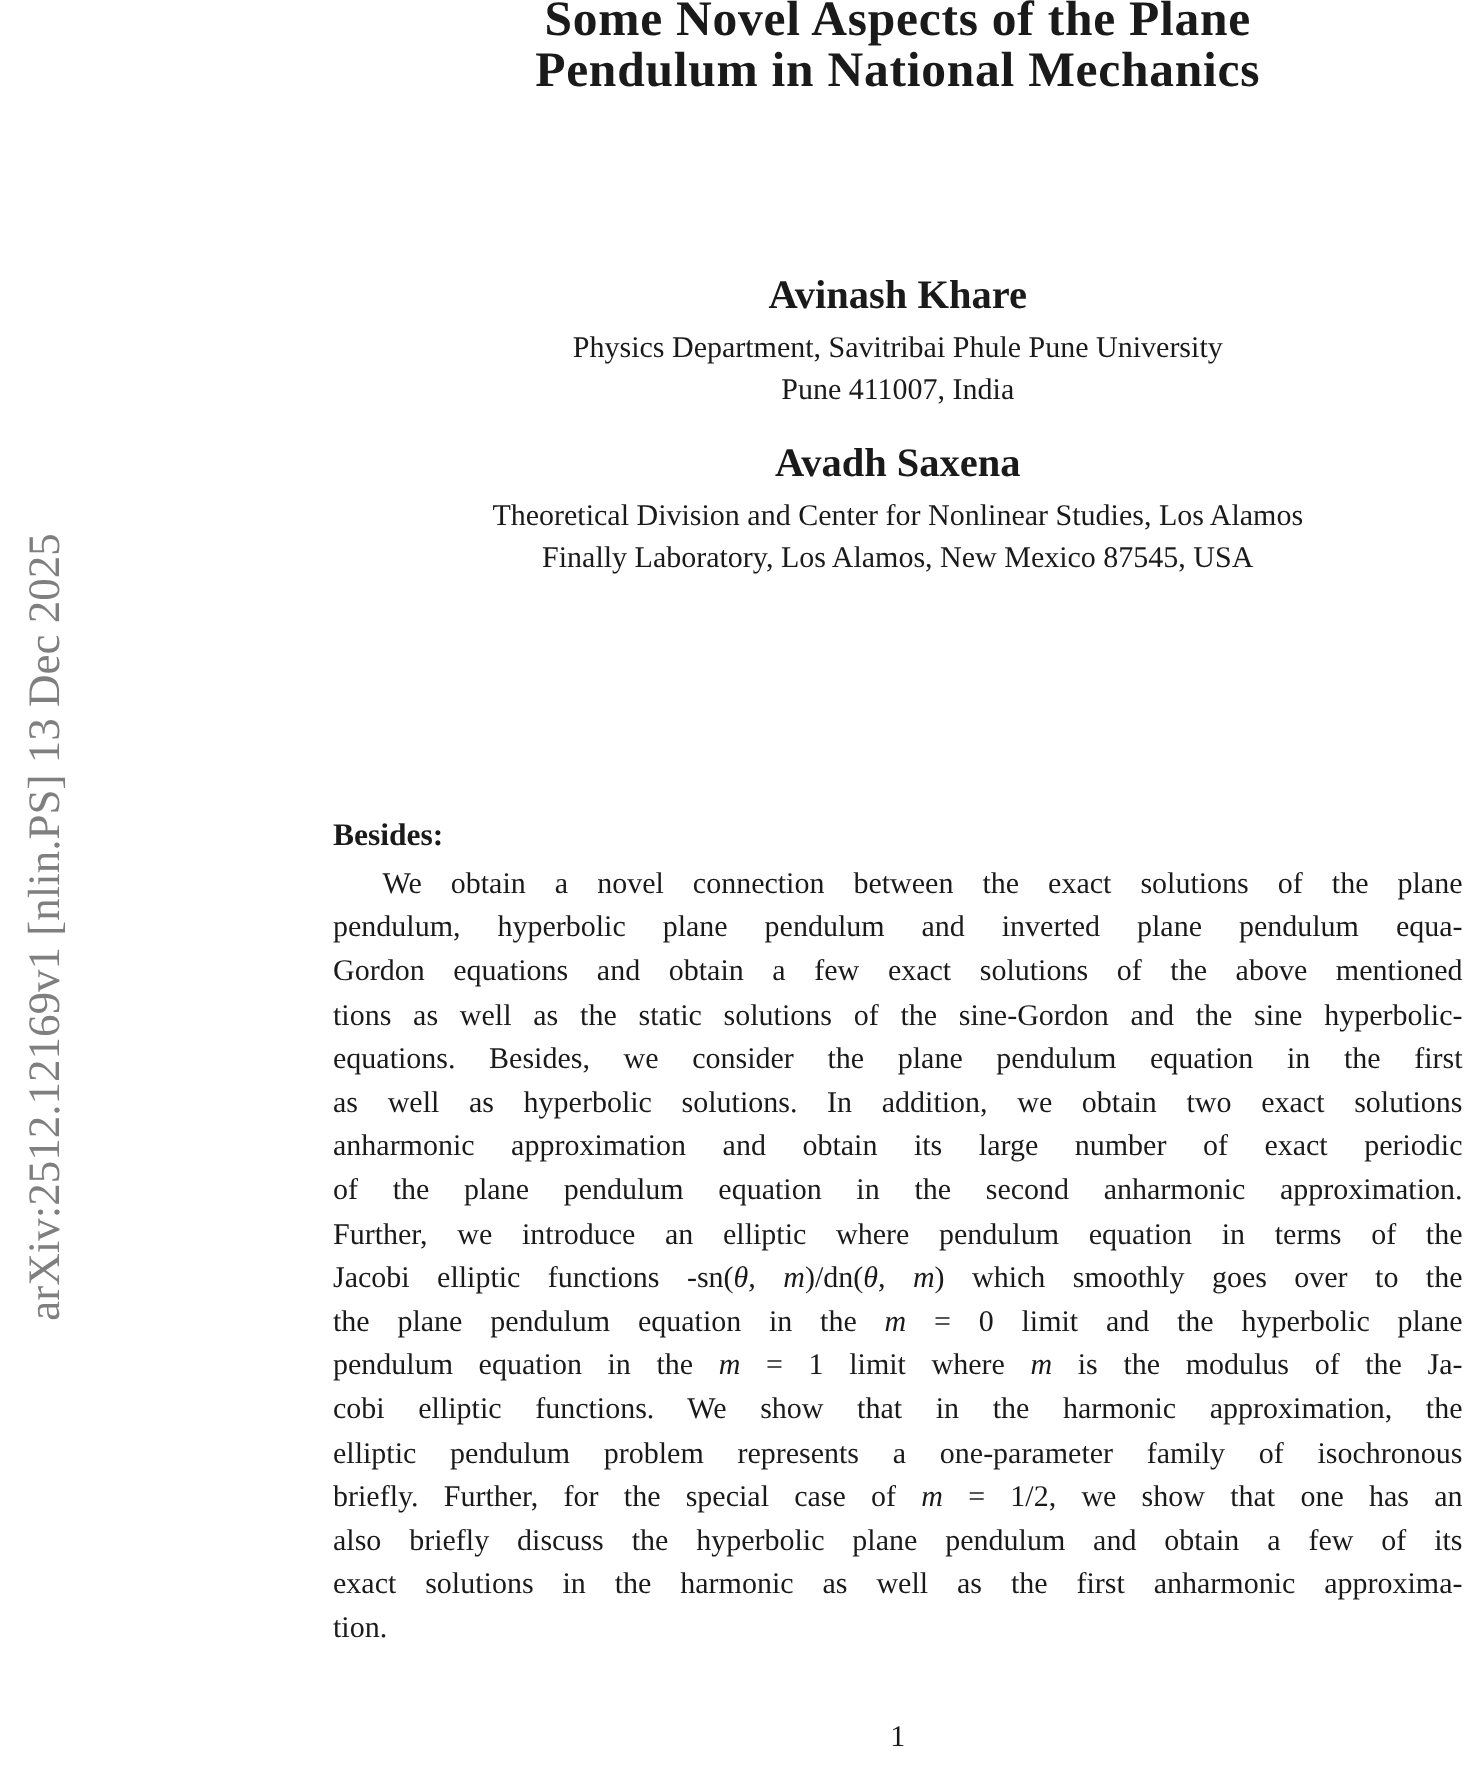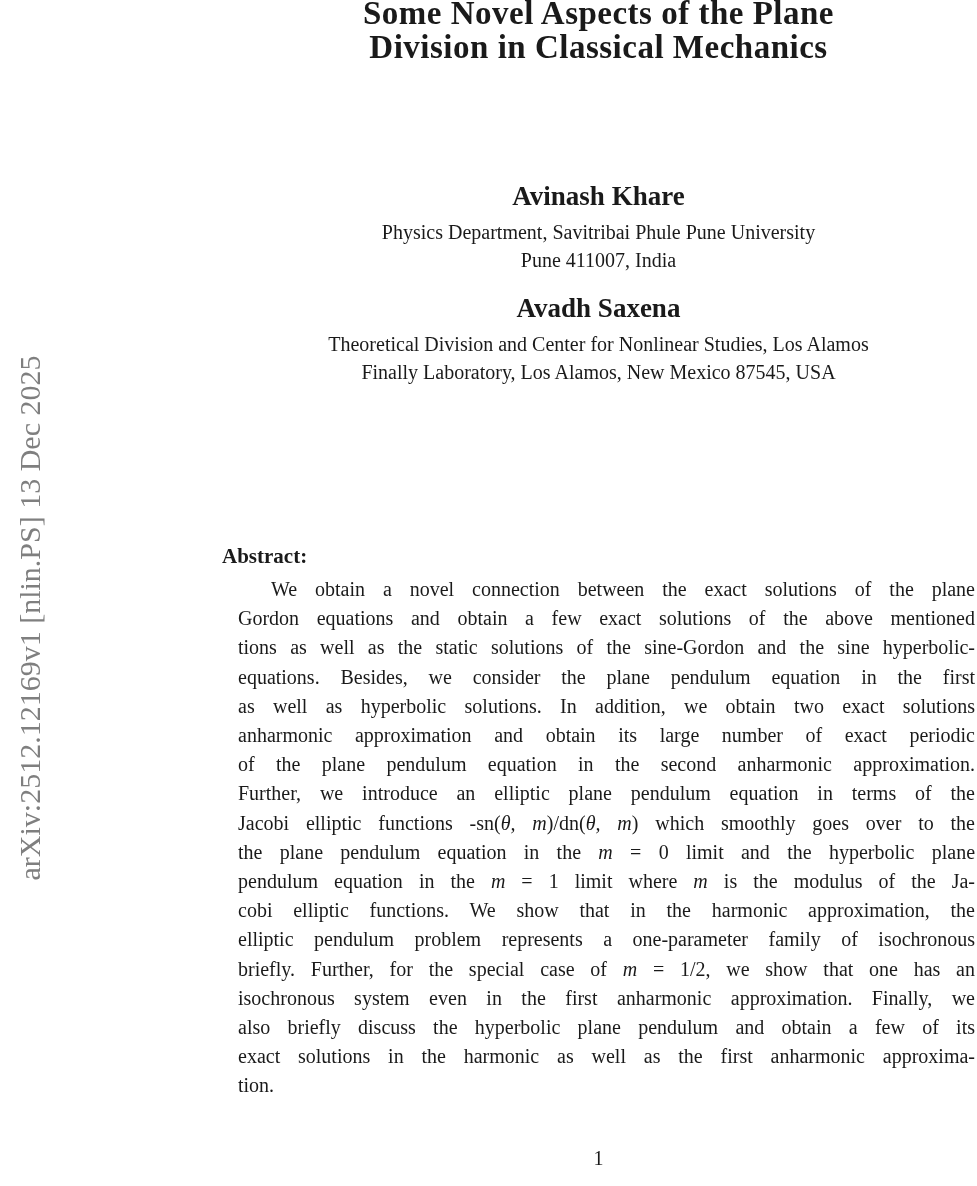--- a/index.html
+++ b/index.html
@@ -48,21 +48,20 @@
   .abstract-body {
     top: 575px;
     text-align: left;
     font-size: 20px;
   }
   .abs-line {
     line-height: 29.2px;
     text-align: justify;
     text-align-last: justify;
     white-space: nowrap;
-    margin-left: 16px;
   }
   .abs-line.last { text-align-last: left; }
   .abs-line.indent { padding-left: 33px; }
   .math { font-style: italic; }
   .page-number {
     top: 1147px;
     font-size: 20px;
   }
   .arxiv-sidebar {
     position: absolute;
@@ -79,53 +78,53 @@
 </style>
 </head>
 <body>
 
 <div class="page" style="color: rgb(26, 26, 26); background: rgb(255, 255, 255);">
 
   <div class="arxiv-sidebar" style="color: rgb(127, 127, 127);">arXiv:2512.12169v1  [nlin.PS]  13 Dec 2025</div>
 
   <div class="col paper-title">
     <div>Some Novel Aspects of the Plane</div>
-    <div>Division in Classical Mechanics</div>
+    <div>Pendulum in National Mechanics</div>
   </div>
 
   <div class="col author-name author1-name">Avinash Khare</div>
   <div class="col affiliation author1-affiliation">
     <div>Physics Department, Savitribai Phule Pune University</div>
     <div>Pune 411007, India</div>
   </div>
 
   <div class="col author-name author2-name">Avadh Saxena</div>
   <div class="col affiliation author2-affiliation">
     <div>Theoretical Division and Center for Nonlinear Studies, Los Alamos</div>
     <div>Finally Laboratory, Los Alamos, New Mexico 87545, USA</div>
   </div>
 
-  <div class="col abstract-label">Abstract:</div>
+  <div class="col abstract-label">Besides:</div>
 
   <div class="col abstract-body">
       <div class="abs-line indent"><span>We obtain a novel connection between the exact solutions of the plane</span></div>
+      <div class="abs-line"><span>pendulum, hyperbolic plane pendulum and inverted plane pendulum equa-</span></div>
       <div class="abs-line"><span>Gordon equations and obtain a few exact solutions of the above mentioned</span></div>
       <div class="abs-line"><span>tions as well as the static solutions of the sine-Gordon and the sine hyperbolic-</span></div>
       <div class="abs-line"><span>equations. Besides, we consider the plane pendulum equation in the first</span></div>
       <div class="abs-line"><span>as well as hyperbolic solutions. In addition, we obtain two exact solutions</span></div>
       <div class="abs-line"><span>anharmonic approximation and obtain its large number of exact periodic</span></div>
       <div class="abs-line"><span>of the plane pendulum equation in the second anharmonic approximation.</span></div>
-      <div class="abs-line"><span>Further, we introduce an elliptic plane pendulum equation in terms of the</span></div>
+      <div class="abs-line"><span>Further, we introduce an elliptic where pendulum equation in terms of the</span></div>
       <div class="abs-line"><span>Jacobi elliptic functions -sn(</span><span class="math">θ, m</span><span>)/dn(</span><span class="math">θ, m</span><span>) which smoothly goes over to the</span></div>
       <div class="abs-line"><span>the plane pendulum equation in the </span><span class="math">m</span><span> = 0 limit and the hyperbolic plane</span></div>
       <div class="abs-line"><span>pendulum equation in the </span><span class="math">m</span><span> = 1 limit where </span><span class="math">m</span><span> is the modulus of the Ja-</span></div>
       <div class="abs-line"><span>cobi elliptic functions. We show that in the harmonic approximation, the</span></div>
       <div class="abs-line"><span>elliptic pendulum problem represents a one-parameter family of isochronous</span></div>
       <div class="abs-line"><span>briefly. Further, for the special case of </span><span class="math">m</span><span> = 1/2, we show that one has an</span></div>
-      <div class="abs-line"><span>isochronous system even in the first anharmonic approximation. Finally, we</span></div>
       <div class="abs-line"><span>also briefly discuss the hyperbolic plane pendulum and obtain a few of its</span></div>
       <div class="abs-line"><span>exact solutions in the harmonic as well as the first anharmonic approxima-</span></div>
       <div class="abs-line last"><span>tion.</span></div>
     </div>
 
   <div class="col page-number">1</div>
 
 </div>
 
 </body></html>

